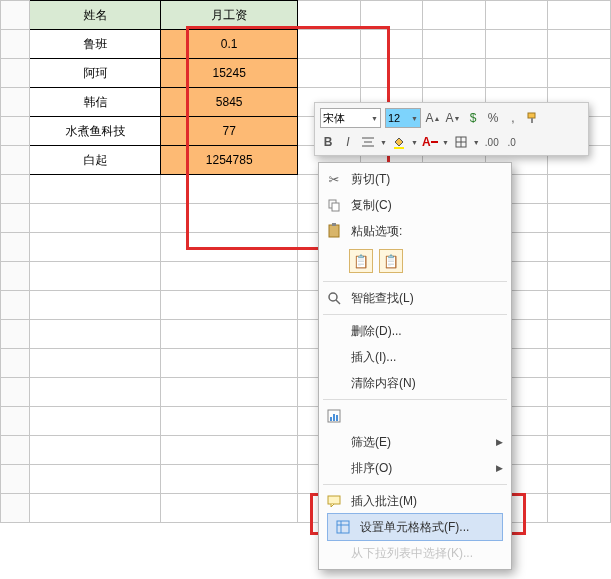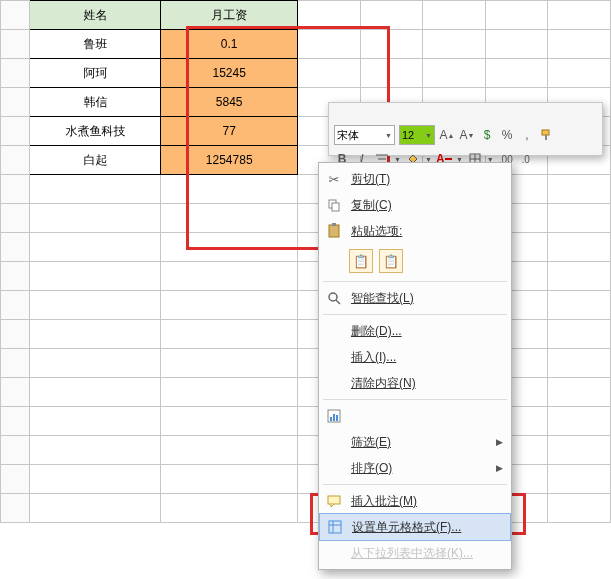--- a/index.html
+++ b/index.html
@@ -39,37 +39,37 @@
     background: #fdba74;
     border: 1.5px solid #000 !important;
   }
   .red-box {
     position: absolute;
     border: 3px solid #e02b2b;
     pointer-events: none;
   }
   .minibar {
     position: absolute;
-    left: 328px;
+    left: 314px;
     top: 102px;
     width: 275px;
     height: 54px;
     background: #f5f5f5;
     border: 1px solid #c8c8c8;
     box-shadow: 2px 3px 8px rgba(0,0,0,0.3);
-    padding: 20px 5px;
+    padding: 3px 5px;
     box-sizing: border-box;
   }
   .minibar-row { display: flex; align-items: center; gap: 4px; height: 24px; }
   .font-name {
     width: 55px; height: 18px; border: 1px solid #aaa; background: #fff;
     font-size: 11px; padding: 0 2px; display:flex; align-items:center; justify-content:space-between;
   }
   .font-size {
-    width: 30px; height: 18px; border: 1px solid #aaa; background: #84cc16;
+    width: 30px; height: 18px; border: 1px solid #aaa; background: #7dd3fc;
     font-size: 11px; padding: 0 2px; display:flex; align-items:center; justify-content:space-between;
   }
   .mini-btn {
     width: 16px; height: 16px; display:flex; align-items:center; justify-content:center;
     font-size: 12px; color: #555;
   }
   .caret { font-size: 7px; color:#555; }
   .ctxmenu {
     position: absolute;
     left: 318px;
@@ -83,26 +83,26 @@
   .ctx-item {
     display: flex;
     align-items: center;
     height: 26px;
     padding: 0 8px 0 6px;
     gap: 8px;
     font-size: 12px;
     color: #333;
   }
   .ctx-item.faded { color: #c4c4c4; }
-  .ctx-item.highlighted { background: #d6e4f6; border: 1px solid #8ab4e8; margin: -1px 0; }
+  .ctx-item.highlighted { background: #d6e4f6; border: 1px solid #8ab4e8; margin: -1px 8px; }
   .ctx-icon {
     width: 18px; height: 18px; display:flex; align-items:center; justify-content:center;
     color:#666; font-size:13px;
   }
-  .ctx-label { flex: 1; text-decoration: underline; }
+  .ctx-label { flex: 1; }
   .ctx-arrow { font-size: 9px; color: #555; }
   .ctx-sep { height: 1px; background: #dcdcdc; margin: 3px 4px; }
   .paste-opts { height: 34px; padding-left: 30px; gap: 6px; }
   .paste-ico {
     width: 22px; height: 22px; border: 1px solid #d8b56a; background: #fff6dd;
     display:flex; align-items:center; justify-content:center; font-size:13px;
   }
   svg { display: block; }
 </style>
 </head>

